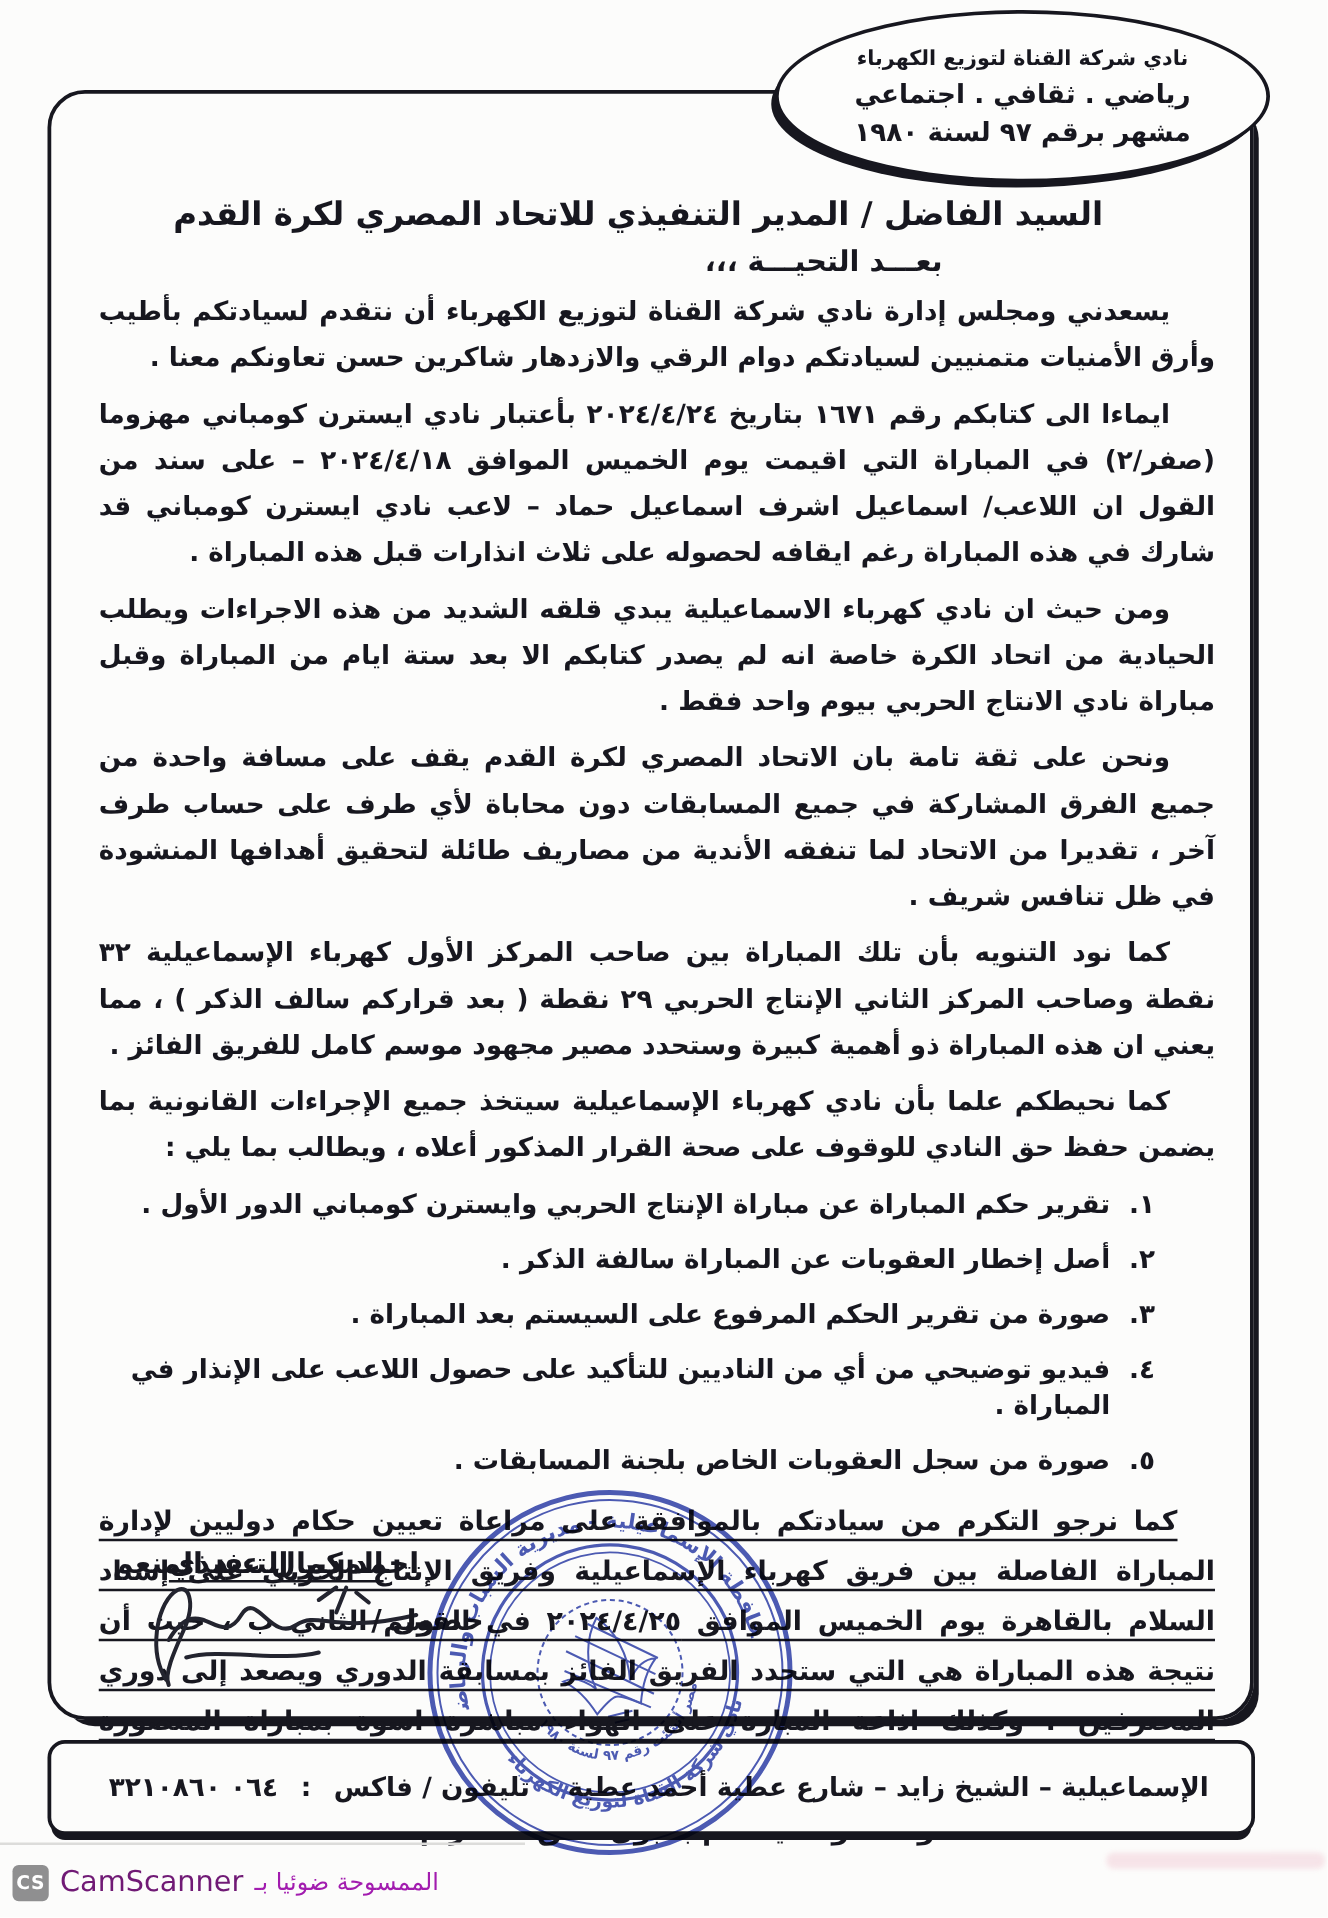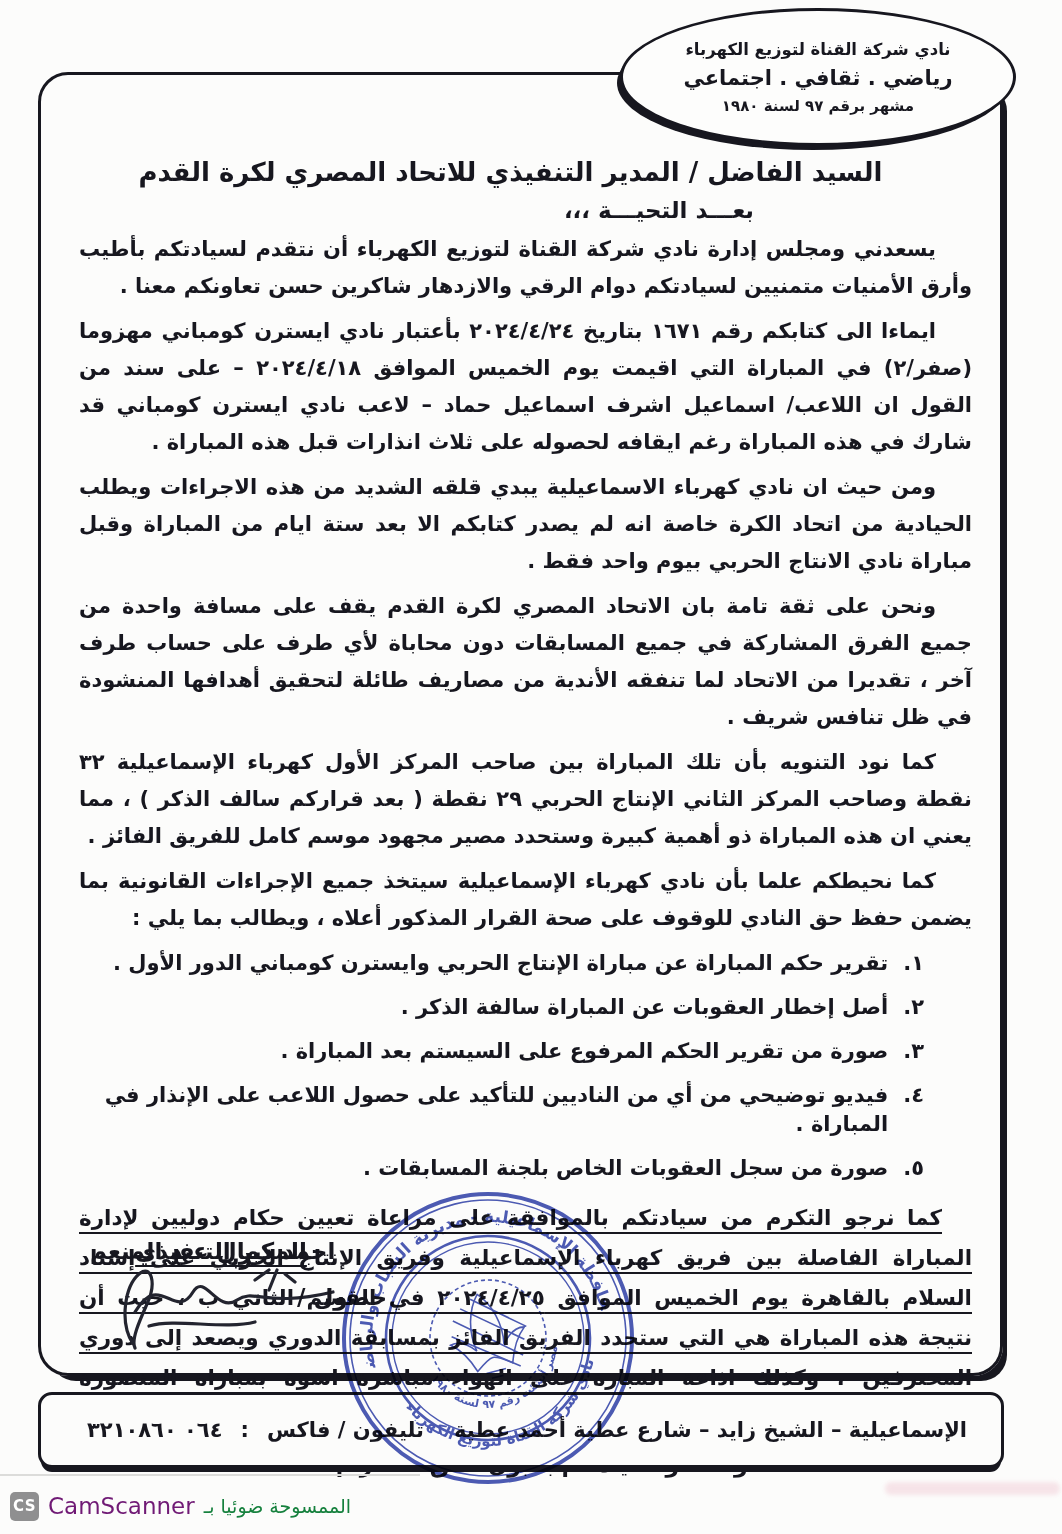--- a/index.html
+++ b/index.html
@@ -28,21 +28,21 @@
   .oval{
     position:absolute;left:620px;top:8px;width:390px;height:132px;
     background:#fdfdfc;
     border:3.5px solid #17171f;border-radius:50%;
     box-shadow:-5px 6px 0 -2px #17171f;
     display:flex;flex-direction:column;align-items:center;justify-content:center;
     gap:7px;z-index:4;text-align:center;
   }
   .oval .l1{font-size:16.5px;font-weight:bold;}
   .oval .l2{font-size:21px;font-weight:bold;}
-  .oval .l3{font-size:15px;font-weight:bold;}
+  .oval .l3{font-size:21px;font-weight:bold;}
 
   
   .title{
     margin:82px 30px 0 0;font-size:26px;font-weight:bold;text-align:center;
   }
   .greeting{
     margin:10px 218px 0 0;font-size:23px;font-weight:bold;
   }
   .para{
     margin:8px 0 6px 0;font-size:21px;line-height:37px;font-weight:bold;
@@ -94,21 +94,21 @@
   .watermark{
     position:absolute;left:10px;top:1486px;height:40px;
     display:flex;align-items:center;gap:9px;direction:ltr;z-index:6;
   }
   .cs-badge{
     width:29px;height:29px;background:#8f8f90;color:#fff;border-radius:5px;
     display:flex;align-items:center;justify-content:center;
     font-size:15px;font-weight:bold;letter-spacing:.5px;
   }
   .wm-brand{font-size:23px;color:#701a75;}
-  .wm-ar{font-size:19px;color:#15803d;text-align:center;}
+  .wm-ar{font-size:19px;color:#a21caf;text-align:center;}
 
   .smudge{
     position:absolute;left:885px;top:1482px;width:175px;height:13px;
     background:#f0c7d2;opacity:.45;filter:blur(2px);border-radius:6px;z-index:5;
   }
   .scan-edge{
     position:absolute;left:0;top:1474px;width:420px;height:2px;background:#dcdcda;z-index:2;
   }
 </style>
 </head>

